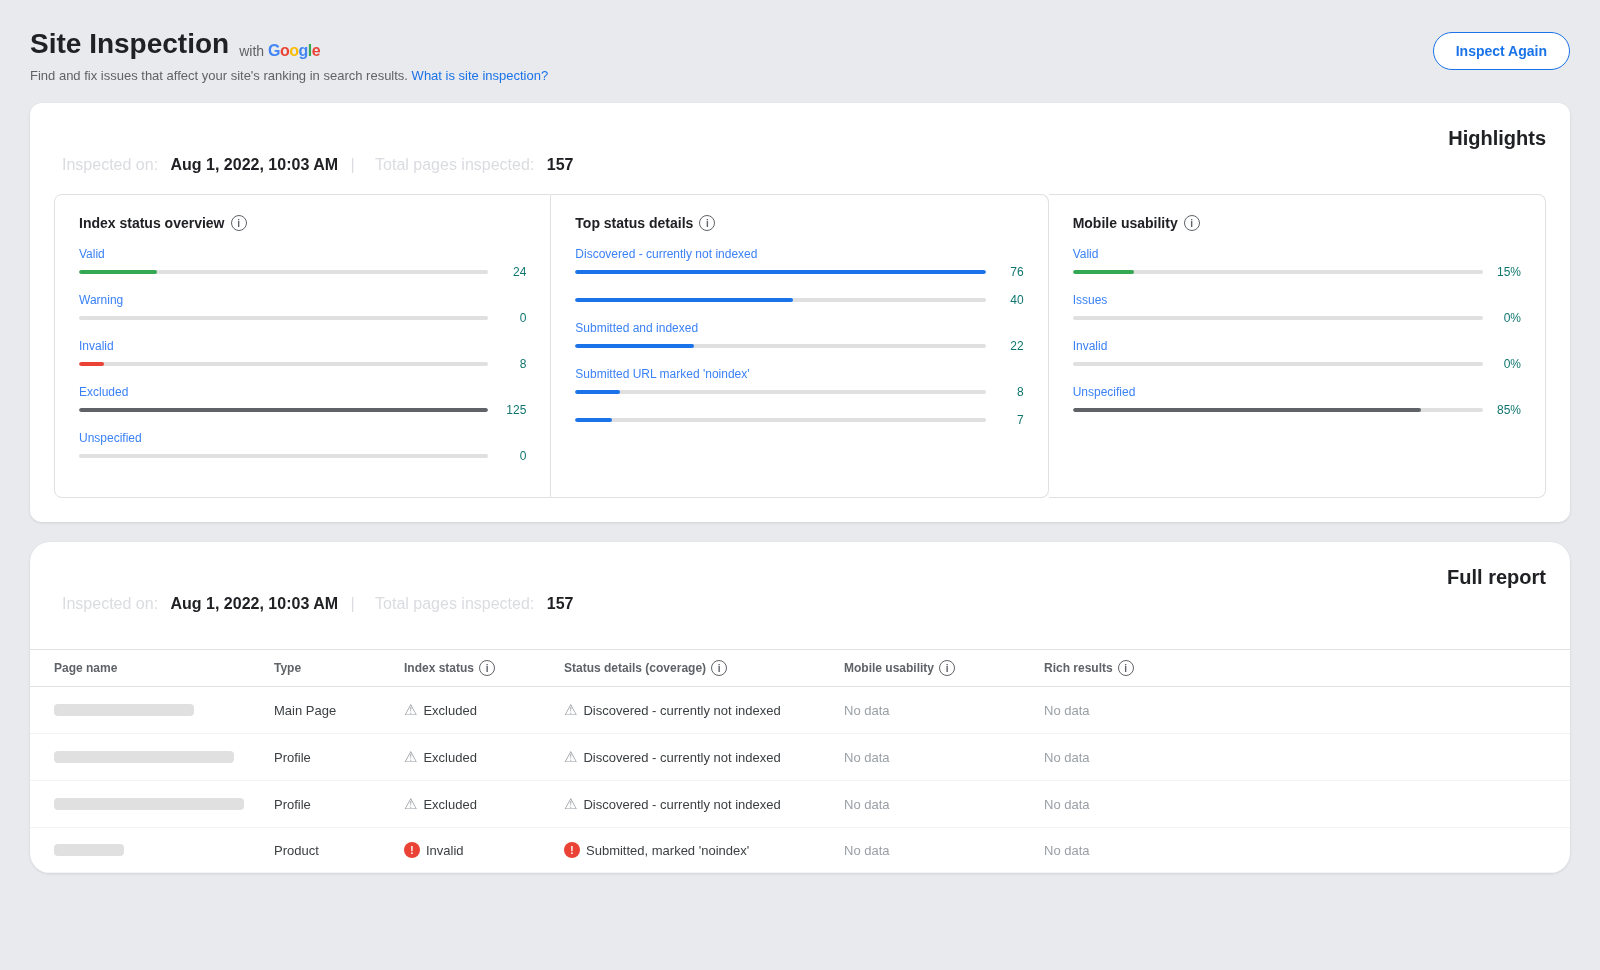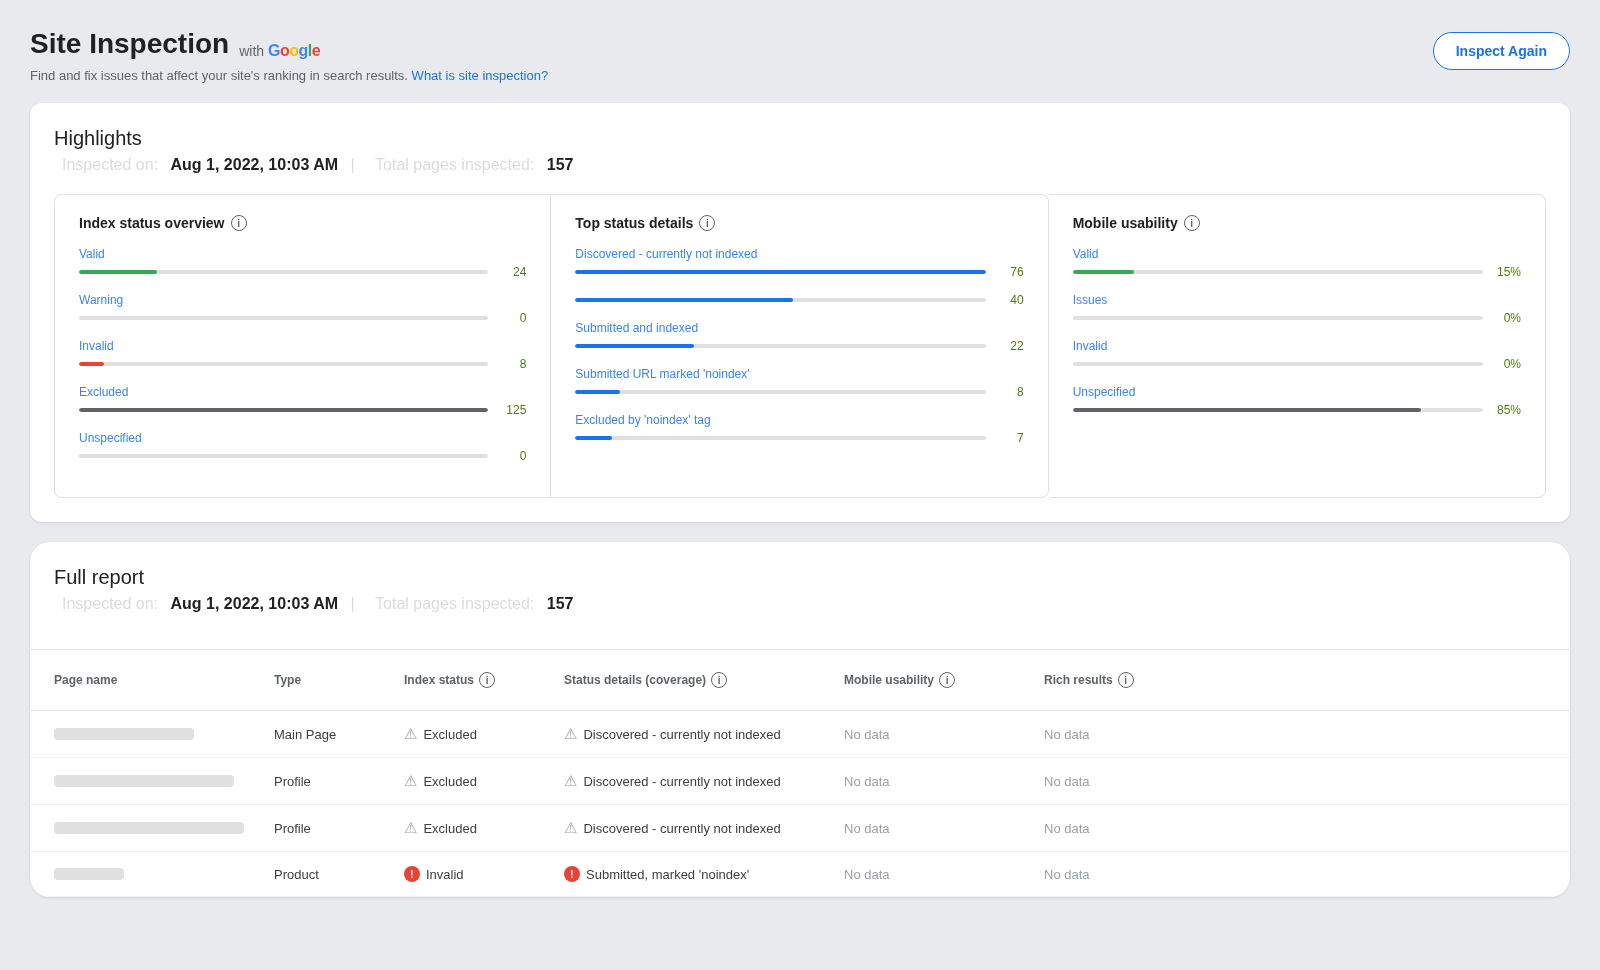--- a/index.html
+++ b/index.html
@@ -71,22 +71,23 @@
 
     .card {
       background: white;
       border-radius: 12px;
       padding: 24px;
       margin-bottom: 20px;
       box-shadow: 0 1px 3px rgba(0,0,0,0.1);
     }
     .card-title {
       font-size: 20px;
-      font-weight: 400;
+      font-weight: 700;
       margin-bottom: 6px;
+      text-align: right;
     }
     .card-subtitle {
       font-size: 16px;
       color: #5f6368;
       margin-bottom: 20px;
     }
     .card-subtitle strong { color: #202124; }
     .card-subtitle span { margin: 0 8px; color: #dadce0; }
 
     .highlights-grid {
@@ -148,39 +149,39 @@
       background: #e0e0e0;
       border-radius: 2px;
       overflow: hidden;
     }
     .bar-fill {
       height: 100%;
       border-radius: 2px;
     }
     .bar-value {
       font-size: 12px;
-      color: #4d7c0f;
+      color: #0f766e;
       min-width: 30px;
       text-align: right;
     }
 
     
     .full-report-card {
       background: white;
       border-radius: 20px;
       box-shadow: 0 1px 3px rgba(0,0,0,0.1);
       overflow: hidden;
     }
     .full-report-header {
       padding: 24px 24px 16px;
     }
     .table-header {
       display: grid;
       grid-template-columns: 220px 130px 160px 280px 200px 150px;
-      padding: 22px 24px;
+      padding: 10px 24px;
       border-top: 1px solid #e0e0e0;
       border-bottom: 1px solid #e0e0e0;
       background: white;
     }
     .th {
       font-size: 12px;
       font-weight: 600;
       color: #5f6368;
       display: flex;
       align-items: center;
@@ -355,21 +356,20 @@
           <div class="metric-row">
         <div class="metric-label">Submitted URL marked 'noindex'</div>
         <div class="bar-row">
           <div class="bar-track">
             <div class="bar-fill" style="width:11%; background:#1a73e8;"></div>
           </div>
           <span class="bar-value">8</span>
         </div>
       </div>
           <div class="metric-row">
-        <div class="metric-label">Excluded by 'noindex' tag</div>
         <div class="bar-row">
           <div class="bar-track">
             <div class="bar-fill" style="width:9%; background:#1a73e8;"></div>
           </div>
           <span class="bar-value">7</span>
         </div>
       </div>
         </div>
     </div>
 

